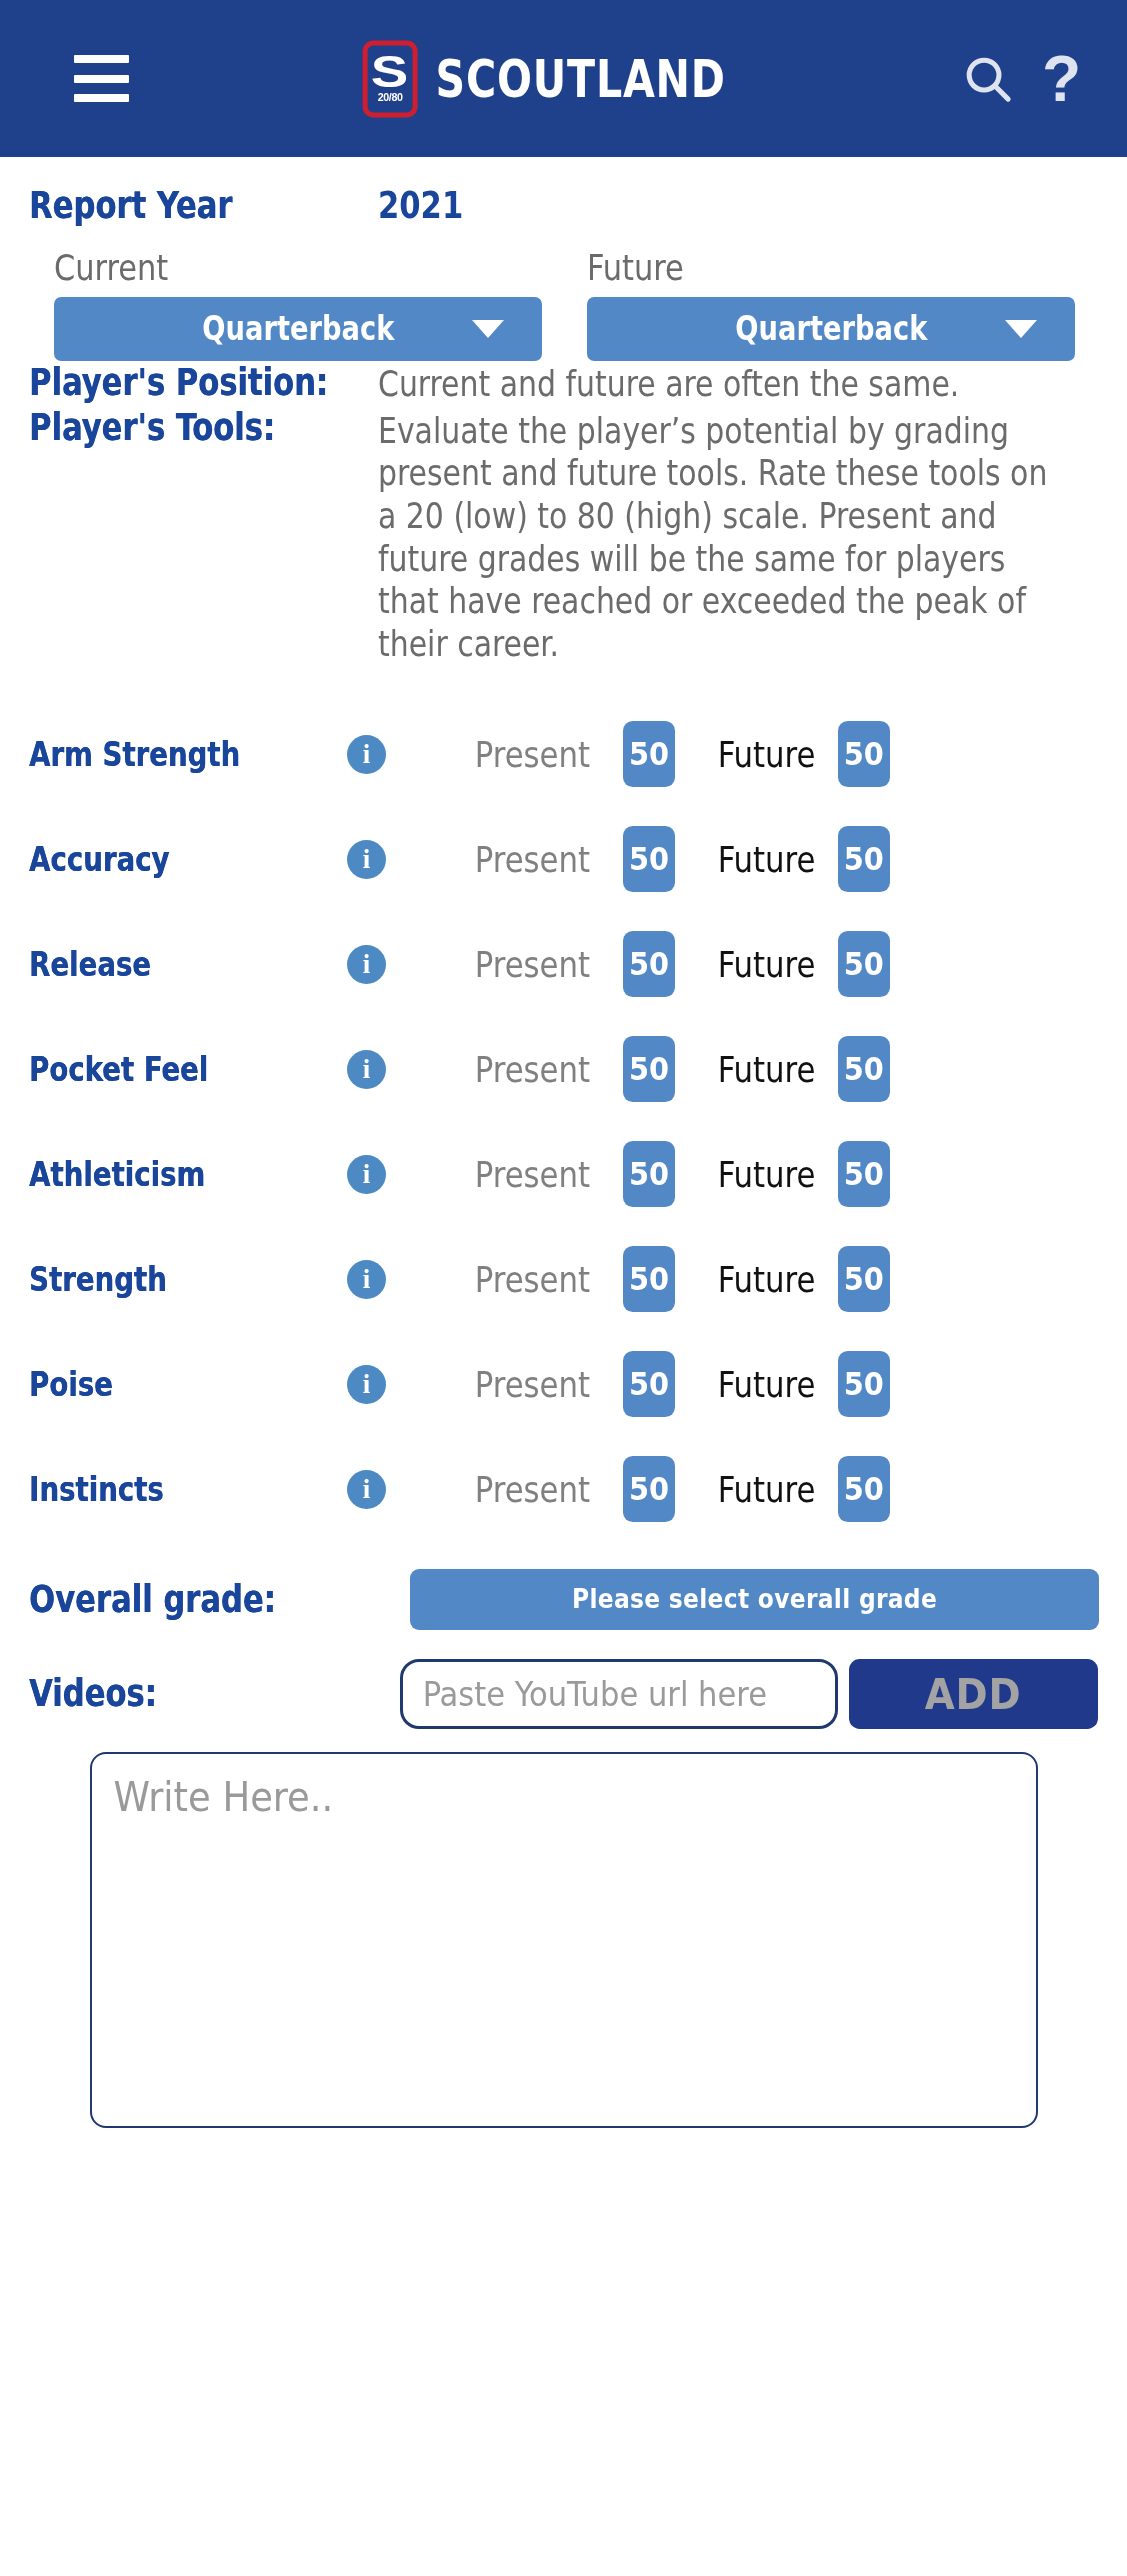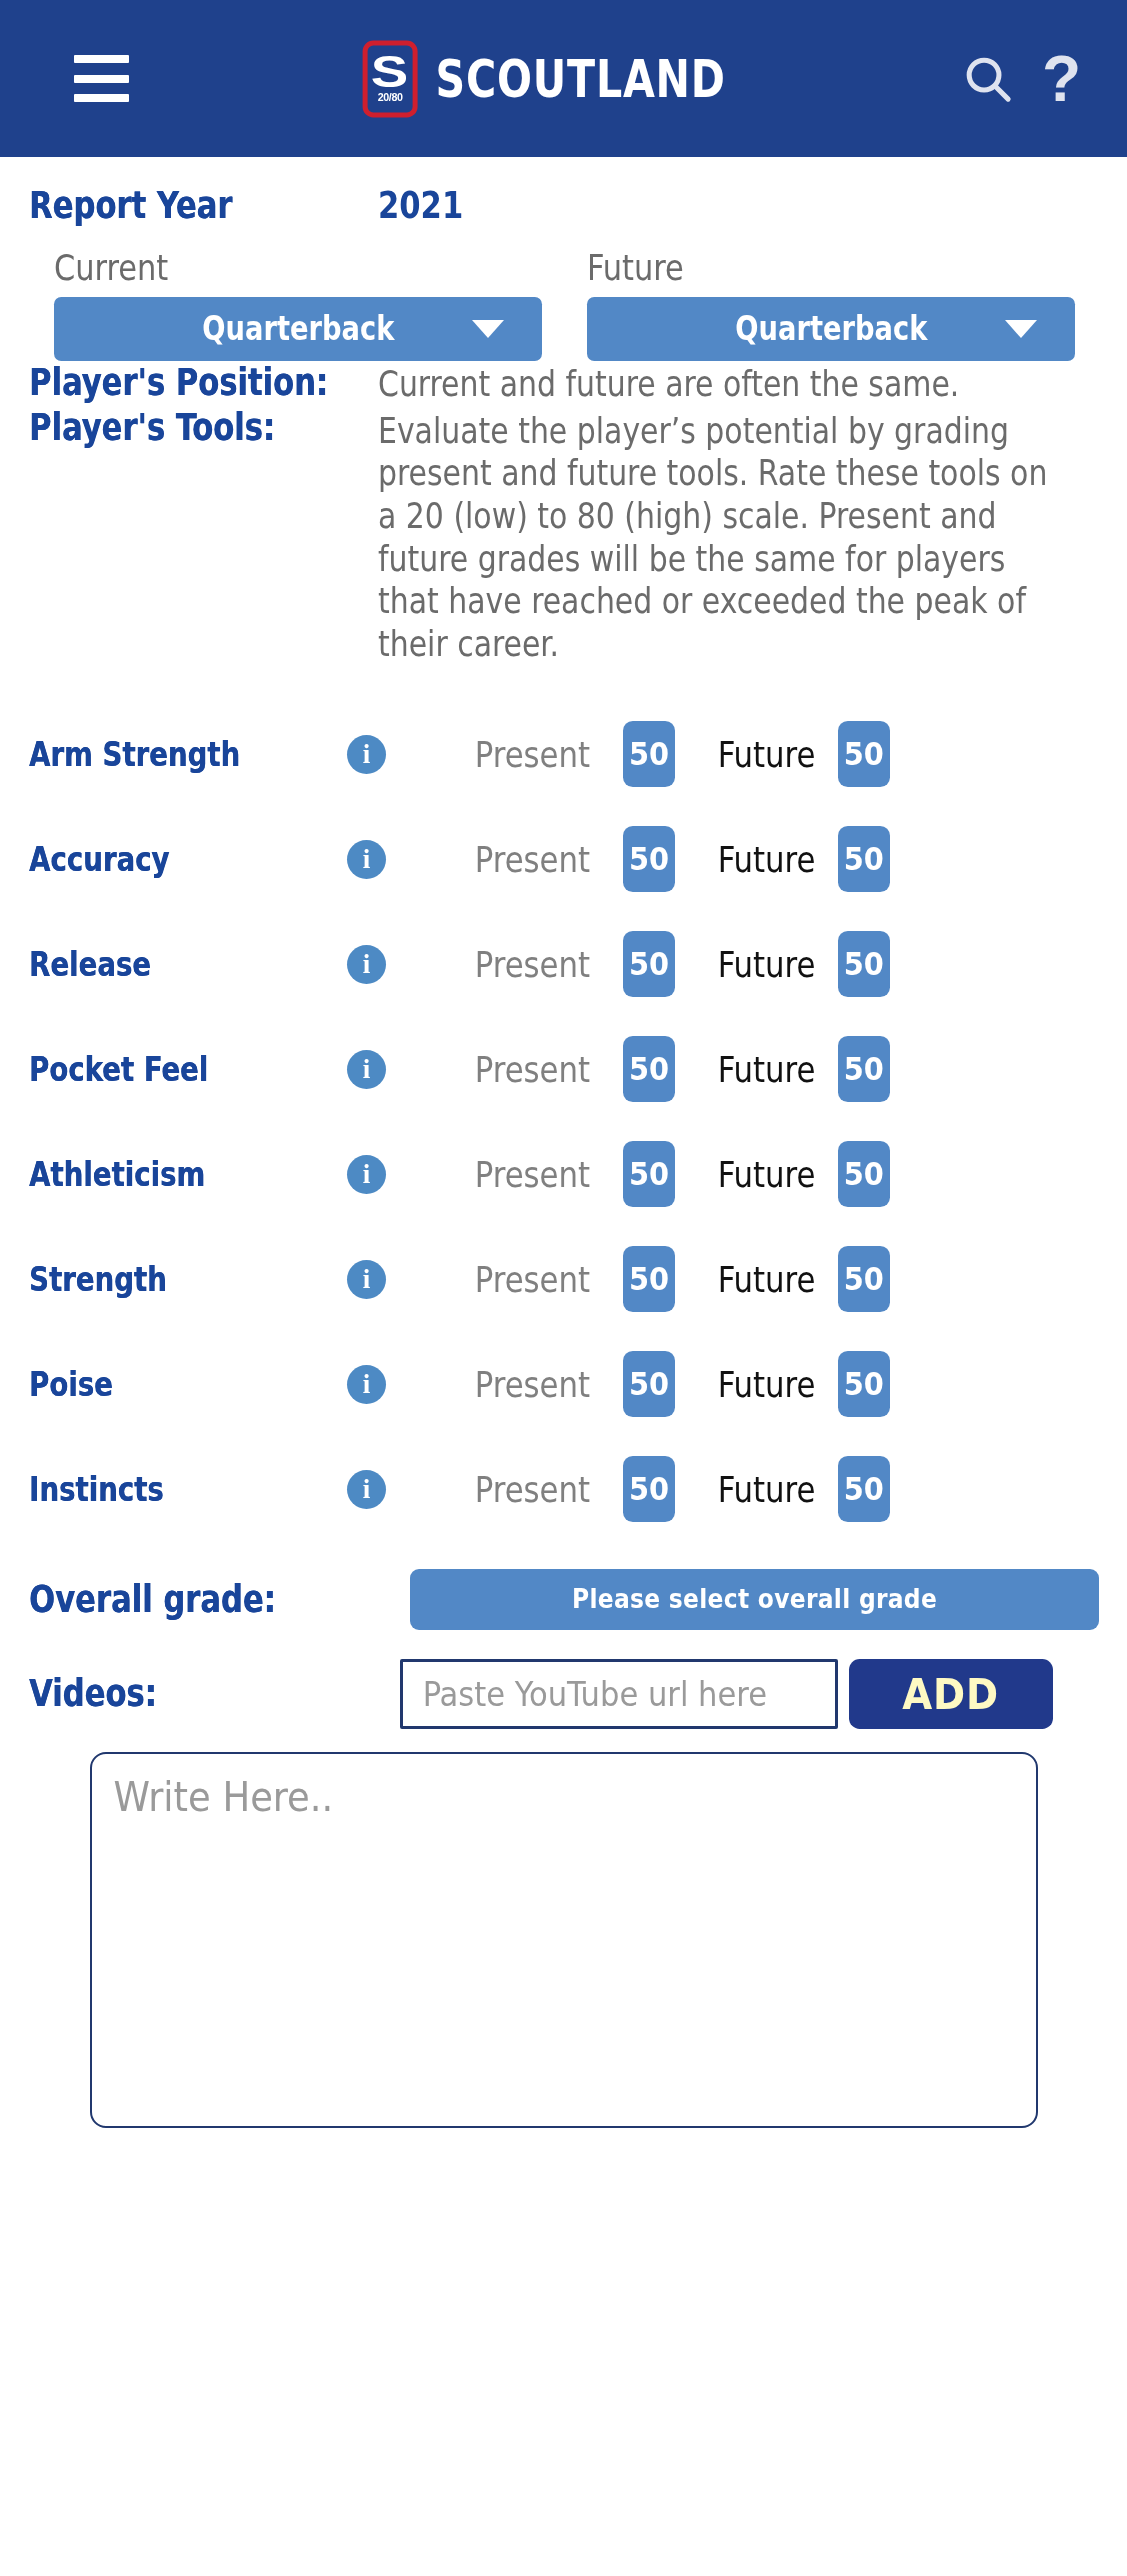--- a/index.html
+++ b/index.html
@@ -313,37 +313,37 @@
   .videos-row {
     display: flex;
     align-items: center;
     margin-top: 29px;
   }
   .videos-label { width: 371px; }
   .url-input {
     width: 438px;
     height: 70px;
     border: 3.6px solid #21386E;
-    border-radius: 2px;
+    border-radius: 19px;
     background: #ffffff;
     font-family: "Liberation Sans Narrow", "DejaVu Sans Condensed", "Liberation Sans", sans-serif;
     font-size: 34px;
     color: #555;
     padding: 0 19.7px;
     outline: none;
   }
   .url-input::placeholder { color: #9a9a9a; }
   .add-btn {
-    width: 204px;
+    width: 249px;
     height: 70px;
     margin-left: 10.7px;
     background: #21398B;
     border: none;
     border-radius: 10.7px;
-    color: #fef9c3;
+    color: #a3a3a3;
     font-family: "Liberation Sans Narrow", "DejaVu Sans Condensed", "Liberation Sans", sans-serif;
     font-weight: 700;
     font-size: 43px;
     letter-spacing: 0.9px;
     cursor: pointer;
   }
 
   
   .summary-row {
     display: flex;

